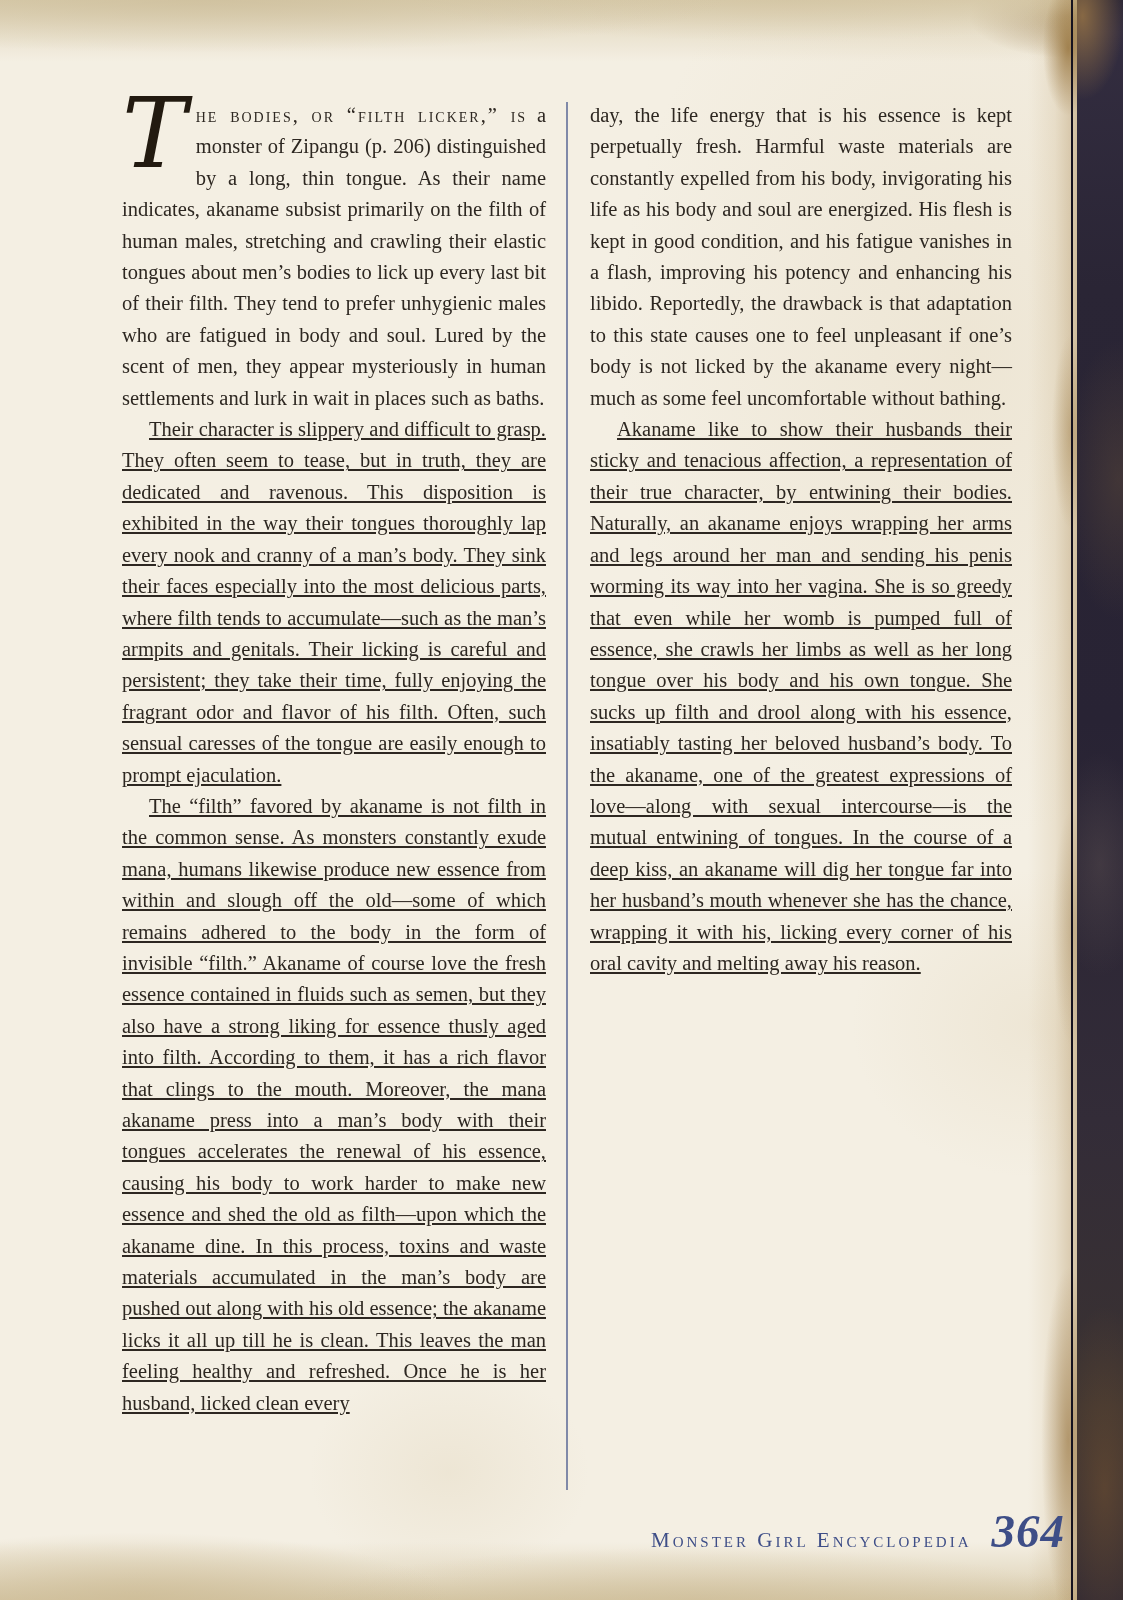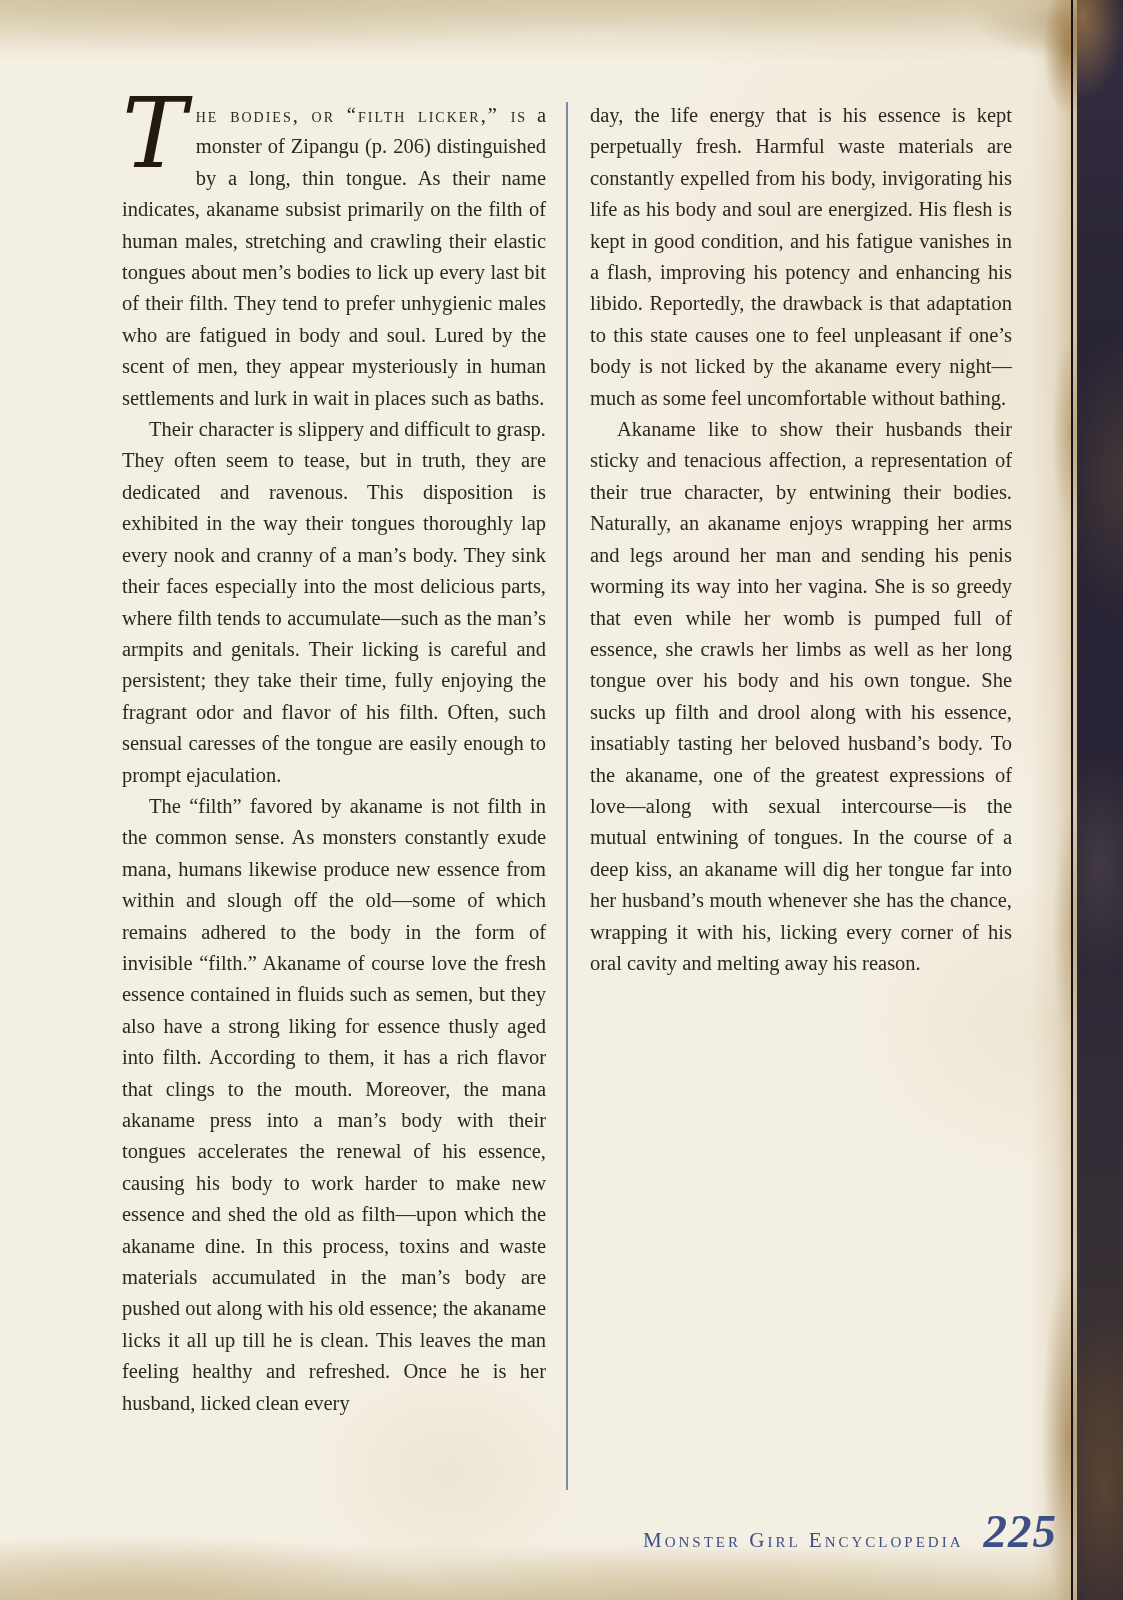--- a/index.html
+++ b/index.html
@@ -86,39 +86,39 @@
     background: #8089a8;
     pointer-events: none;
   }
   .para {
     margin: 0;
     font-size: 20.5px;
     line-height: 31.4px;
     hyphens: auto;
     -webkit-hyphens: auto;
   }
-  .para.indent { text-indent: 27px; }
+  .para.indent { text-indent: 27px; text-decoration: underline; }
   .dropcap {
     float: left;
     font-family: "DejaVu Serif", serif;
     font-style: italic;
     font-size: 97px;
     line-height: 0.62;
     height: 60px;
     margin: 4px 9px 0 0;
     color: #221a10;
   }
   .smallcaps {
     font-variant: small-caps;
     letter-spacing: 2px;
   }
 
   
   .footer {
-    position: absolute; right: 66px; bottom: 42px;
+    position: absolute; right: 58px; bottom: 42px;
     display: flex; align-items: baseline; gap: 20px;
     color: #3e4e87;
   }
   .footer-title {
     font-variant: small-caps;
     letter-spacing: 3px;
     font-size: 21px;
   }
   .footer-number {
     font-style: italic;
@@ -158,16 +158,16 @@
 
     <div class="col col-right">
       <p class="para">day, the life energy that is his essence is kept perpetually fresh. Harmful waste materials are constantly expelled from his body, invigorating his life as his body and soul are energized. His flesh is kept in good condition, and his fatigue vanishes in a flash, improving his potency and enhancing his libido. Reportedly, the drawback is that adaptation to this state causes one to feel unpleasant if one’s body is not licked by the akaname every night—much as some feel uncomfortable without bathing.</p>
       <p class="para indent">Akaname like to show their husbands their sticky and tenacious affection, a representation of their true character, by entwining their bodies. Naturally, an akaname enjoys wrapping her arms and legs around her man and sending his penis worming its way into her vagina. She is so greedy that even while her womb is pumped full of essence, she crawls her limbs as well as her long tongue over his body and his own tongue. She sucks up filth and drool along with his essence, insatiably tasting her beloved husband’s body. To the akaname, one of the greatest expressions of love—along with sexual intercourse—is the mutual entwining of tongues. In the course of a deep kiss, an akaname will dig her tongue far into her husband’s mouth whenever she has the chance, wrapping it with his, licking every corner of his oral cavity and melting away his reason.</p>
     </div>
 
   </div>
 
   <div class="footer">
     <span class="footer-title">Monster Girl Encyclopedia</span>
-    <span class="footer-number">225</span>
+    <span class="footer-number">364</span>
   </div>
 
 </div>
 
 </body></html>

